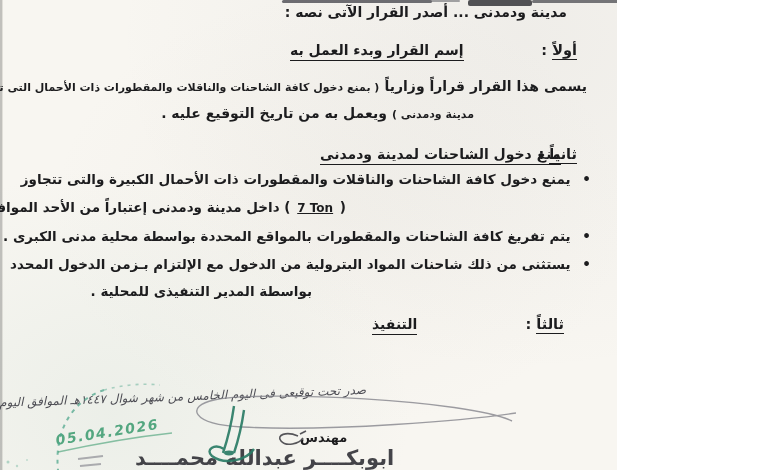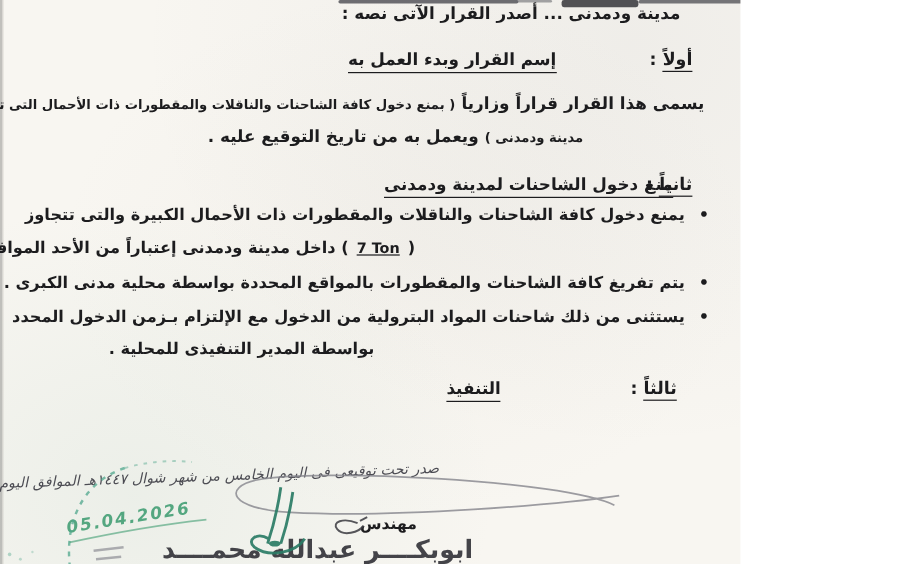--- a/index.html
+++ b/index.html
@@ -65,21 +65,21 @@
     <span>:</span>
   </div>
   <div class="abs rtl sec-title" style="top:42px;left:290px;">إسم القرار وبدء العمل به</div>
 
   <div class="abs rtl" style="top:76px;right:30px;">
     <span class="b lg">يسمى هذا القرار قراراً وزارياً</span>
     <span class="b sm">( بمنع دخول كافة الشاحنات والناقلات والمقطورات ذات الأحمال التى تتجاوز (</span>
     <span class="ton">7 Ton</span>
     <span class="b sm">) إلى داخل</span>
   </div>
-  <div class="abs rtl" style="top:103px;right:131px;text-align:right;">
+  <div class="abs rtl" style="top:103px;right:143px;text-align:right;">
     <span class="b sm">مدينة ودمدنى )</span>
     <span class="b lg">ويعمل به من تاريخ التوقيع عليه .</span>
   </div>
 
   <div class="abs rtl sec-label" style="top:146px;right:40px;">
     <span class="word">ثانياً</span>
     <span>:</span>
   </div>
   <div class="abs rtl sec-title" style="top:146px;left:320px;">منع دخول الشاحنات لمدينة ودمدنى</div>
 

